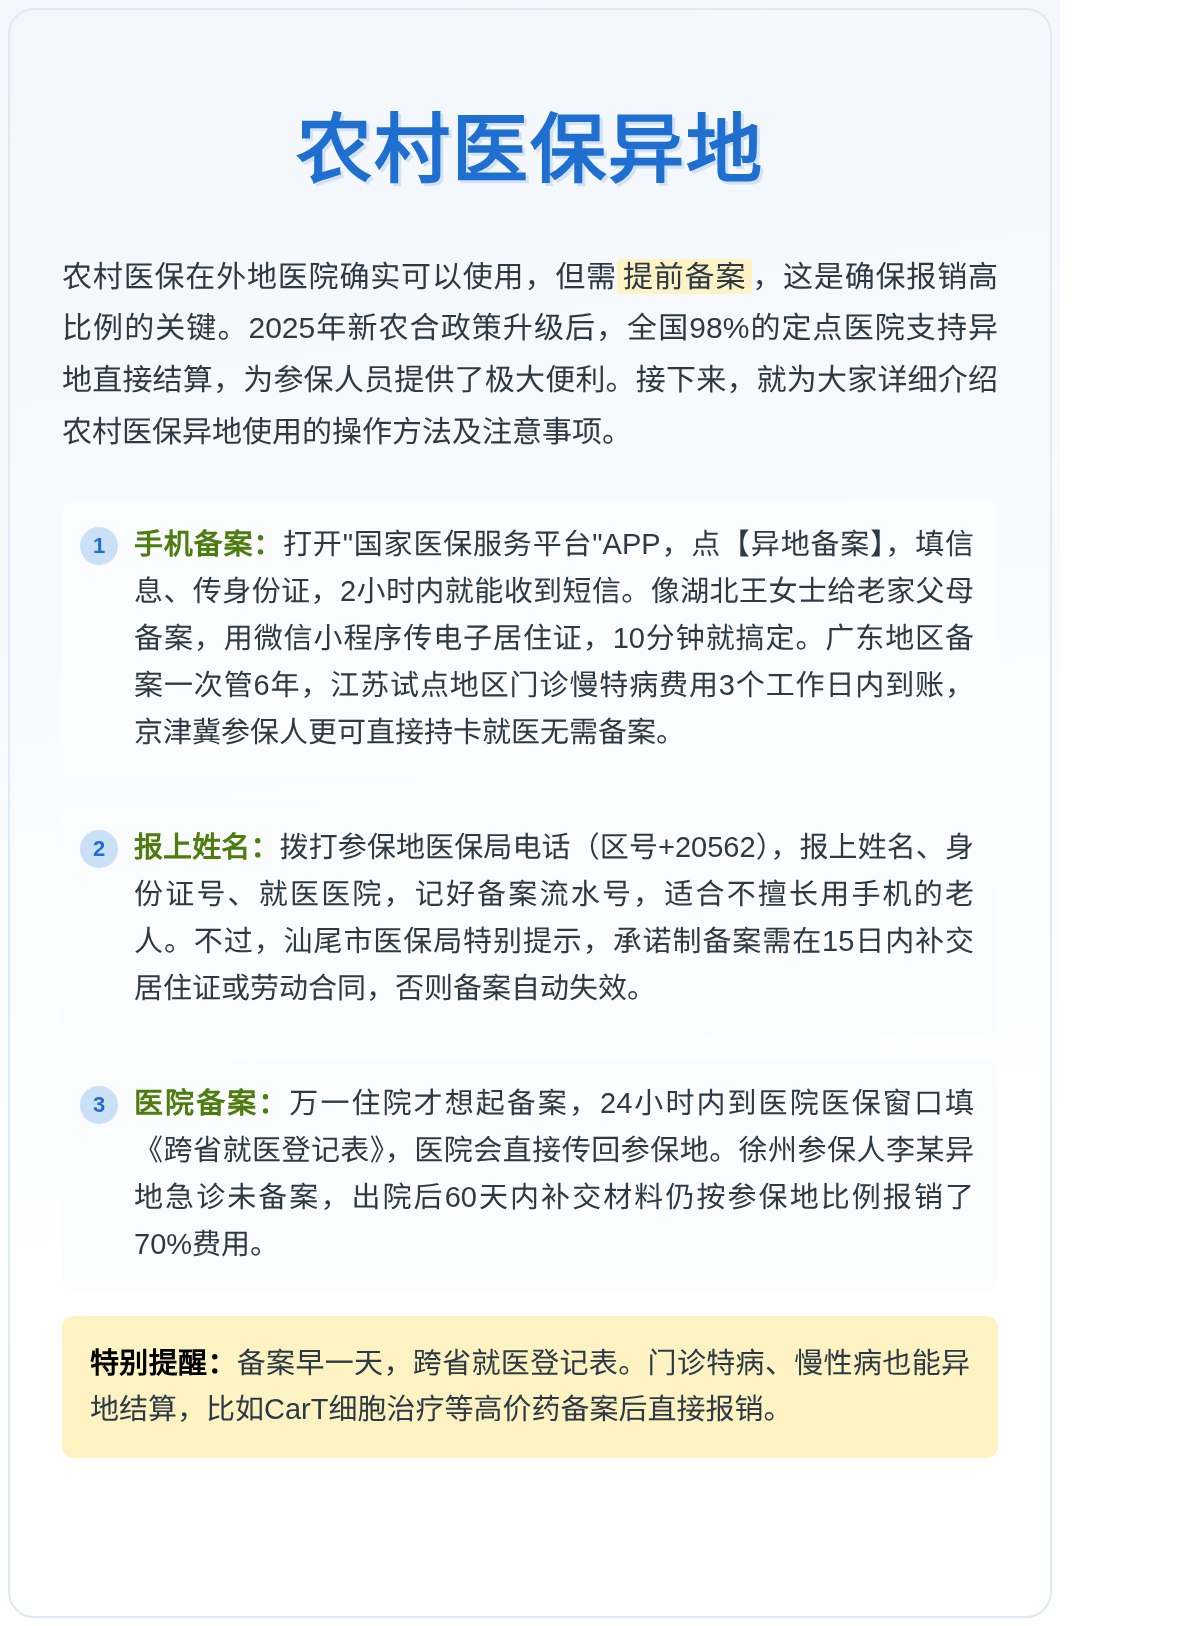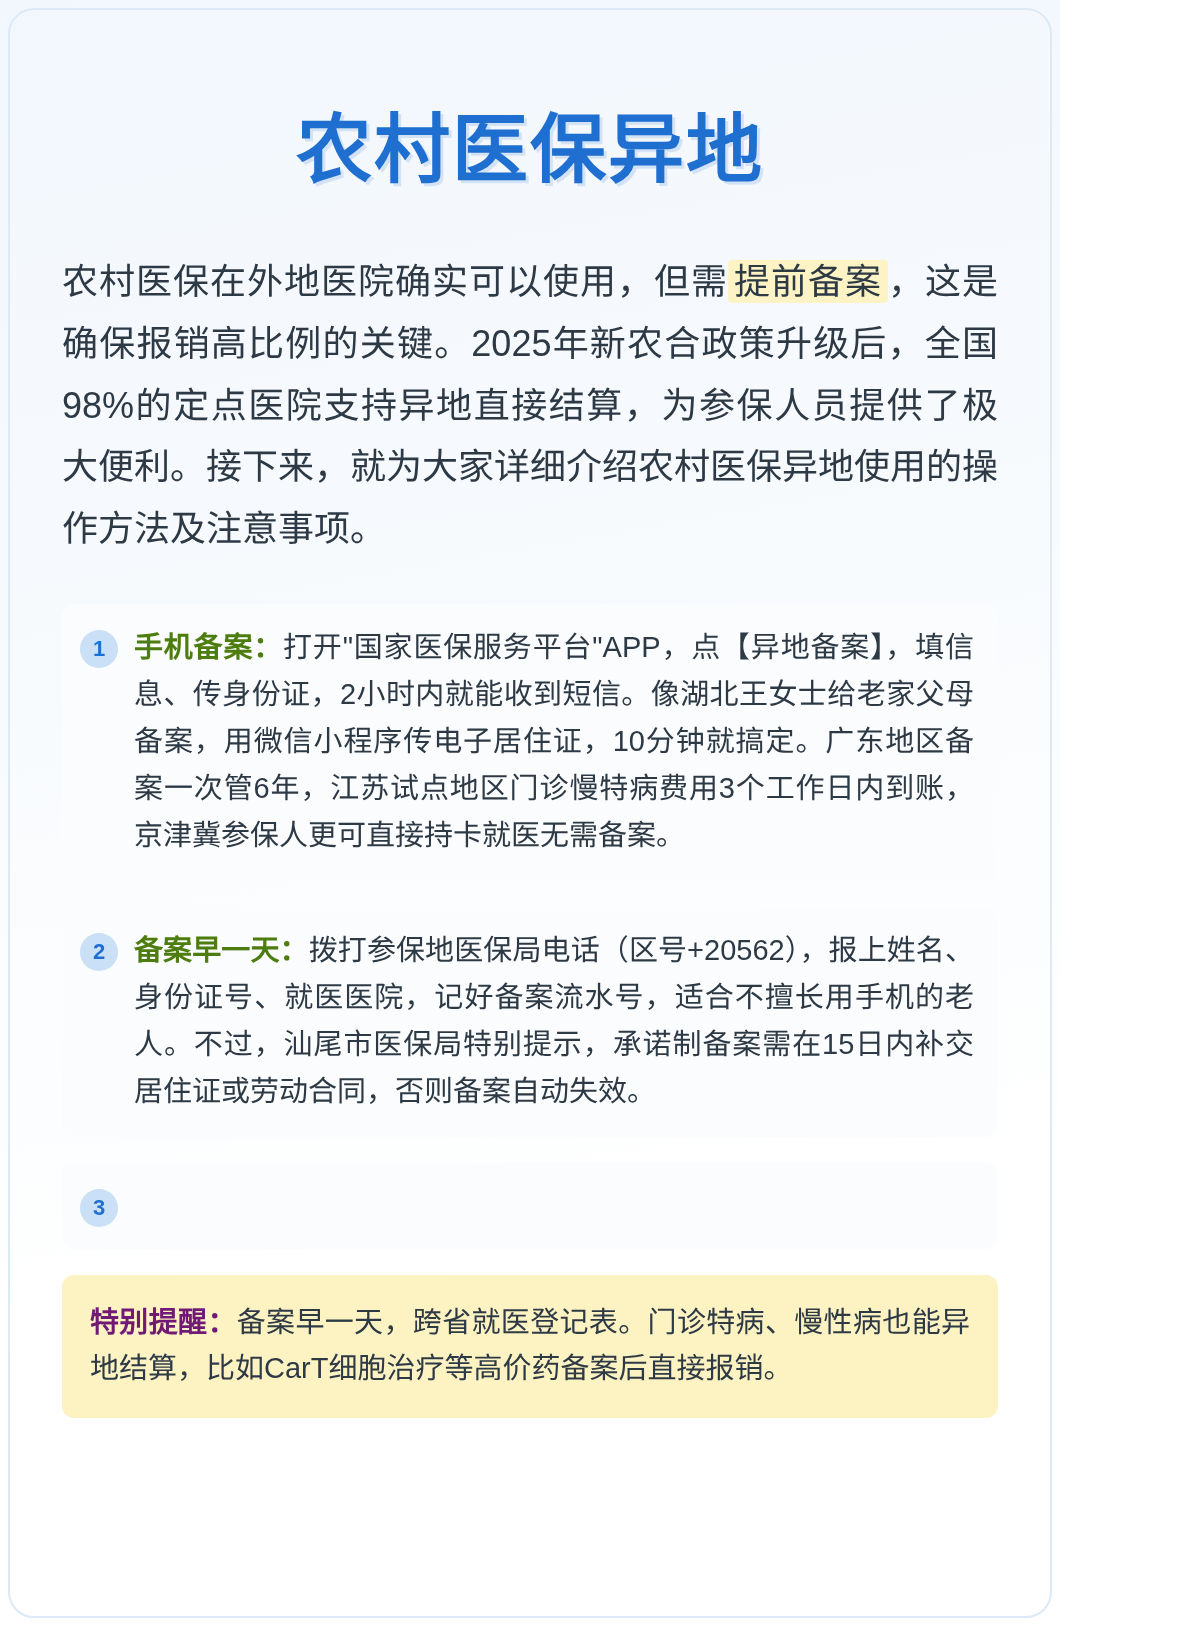--- a/index.html
+++ b/index.html
@@ -44,21 +44,21 @@
     letter-spacing: 2px;
     text-shadow: 3px 3px 0 rgba(170, 200, 235, 0.45);
     margin: 0 0 54px 0;
   }
   .title .line {
     display: block;
   }
 
   
   .intro {
-    font-size: 36px;
+    font-size: 30px;
     line-height: 1.72;
     color: #2d3a45;
     margin: 0 0 44px 0;
     text-align: justify;
   }
   .hl {
     background: #fdf3c4;
     border-radius: 4px;
     padding: 1px 6px;
     color: #2d3a45;
@@ -121,21 +121,21 @@
     background: #fdf2c2;
     border-radius: 12px;
     padding: 24px 28px 26px 28px;
     margin-top: 14px;
     font-size: 29px;
     line-height: 1.6;
     color: #2d3a45;
     text-align: justify;
   }
   .tip-label {
-    color: #701a75;
+    color: #000000;
     font-weight: 700;
   }
 </style>
 </head>
 <body>
 
 <div class="page">
   <div class="page-border"></div>
 
   <div class="content">
@@ -154,26 +154,29 @@
       <div class="step">
         <div class="step-num">1</div>
         <div class="step-body">
           <span class="step-label">手机备案：</span><span>打开"国家医保服务平台"APP，点【异地备案】，填信息、传身份证，2小时内就能收到短信。像湖北王女士给老家父母备案，用微信小程序传电子居住证，10分钟就搞定。广东地区备案一次管6年，江苏试点地区门诊慢特病费用3个工作日内到账，京津冀参保人更可直接持卡就医无需备案。</span>
         </div>
       </div>
 
       <div class="step">
         <div class="step-num">2</div>
         <div class="step-body">
-          <span class="step-label">备案早一天：</span><span>拨打参保地医保局电话（区号+20562），报上姓名、身份证号、就医医院，记好备案流水号，适合不擅长用手机的老人。不过，汕尾市医保局特别提示，承诺制备案需在15日内补交居住证或劳动合同，否则备案自动失效。</span>
+          <span class="step-label">报上姓名：</span><span>拨打参保地医保局电话（区号+20562），报上姓名、身份证号、就医医院，记好备案流水号，适合不擅长用手机的老人。不过，汕尾市医保局特别提示，承诺制备案需在15日内补交居住证或劳动合同，否则备案自动失效。</span>
         </div>
       </div>
 
       <div class="step">
         <div class="step-num">3</div>
+        <div class="step-body">
+          <span class="step-label">医院备案：</span><span>万一住院才想起备案，24小时内到医院医保窗口填《跨省就医登记表》，医院会直接传回参保地。徐州参保人李某异地急诊未备案，出院后60天内补交材料仍按参保地比例报销了70%费用。</span>
+        </div>
       </div>
 
     </div>
 
     <div class="tip">
       <span class="tip-label">特别提醒：</span><span>备案早一天，跨省就医登记表。门诊特病、慢性病也能异地结算，比如CarT细胞治疗等高价药备案后直接报销。</span>
     </div>
 
   </div>
 </div>

